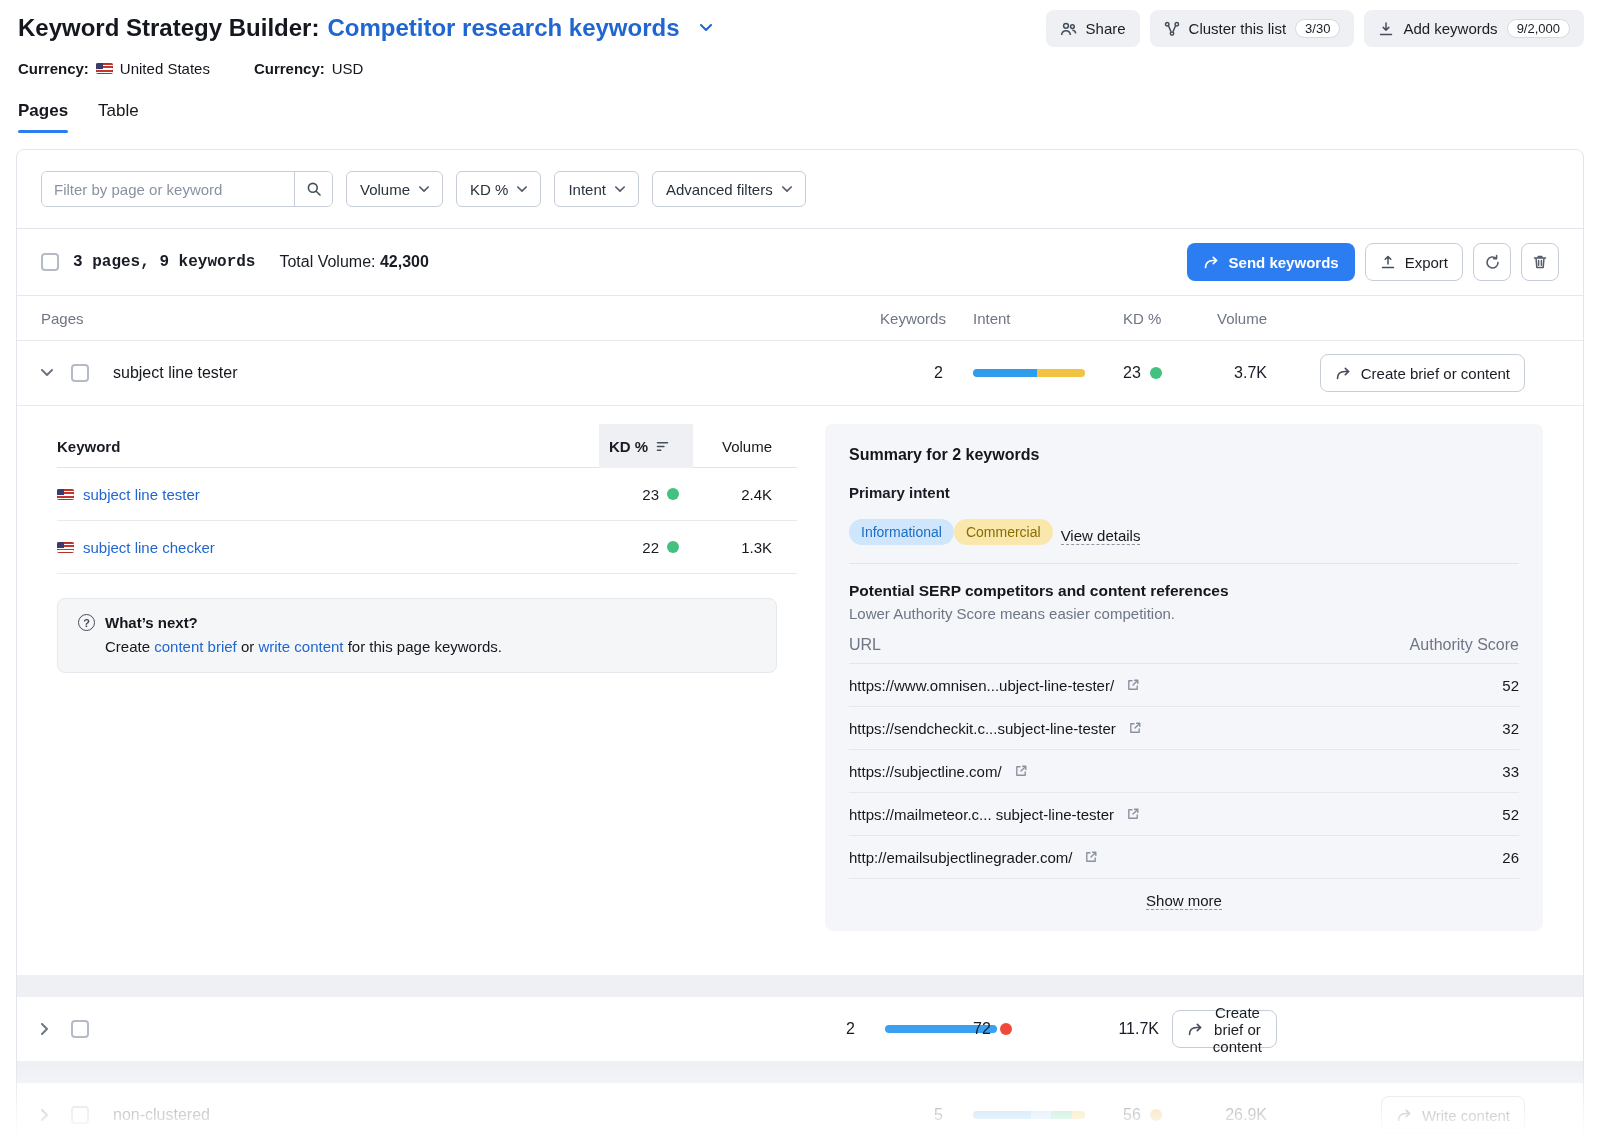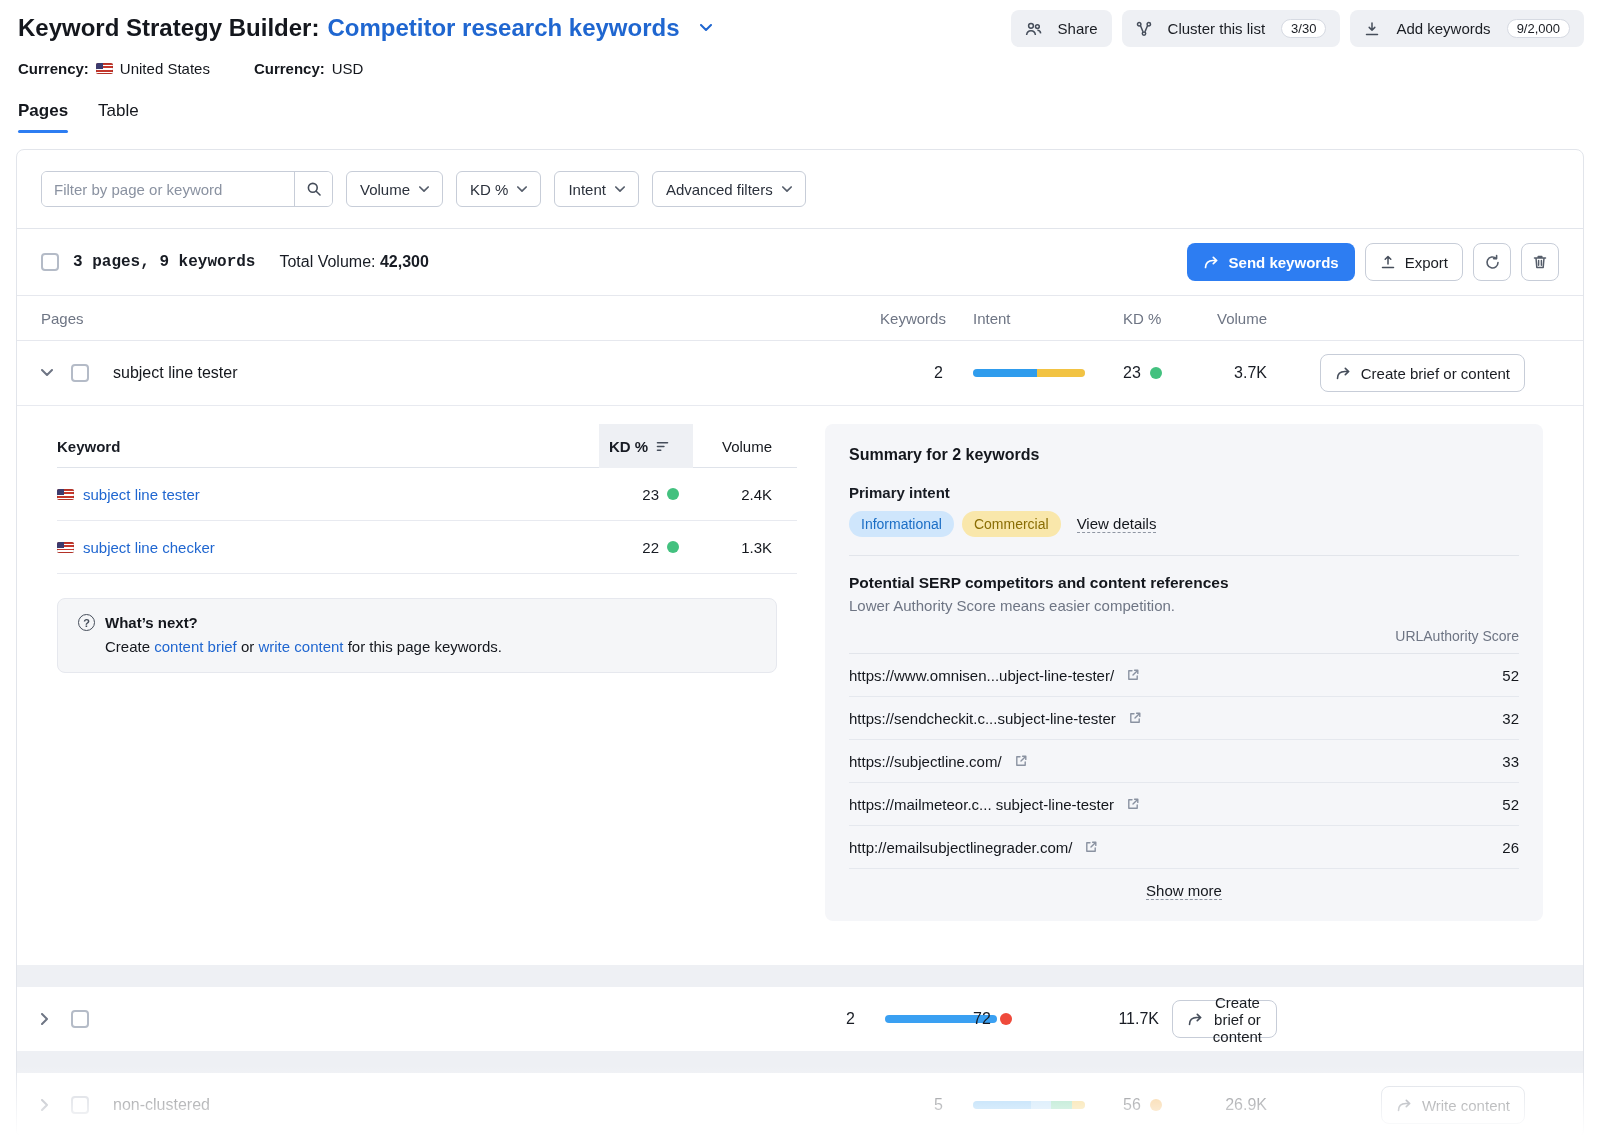--- a/index.html
+++ b/index.html
@@ -9,21 +9,21 @@
     background:#fff; color:#181c24; font-size:15px;
   }
   .page { position:relative; width:1600px; height:1135px; overflow:hidden; }
 
   
   .topbar { padding:10px 16px 0 18px; }
   .title-row { display:flex; align-items:flex-start; justify-content:space-between; }
   .h1 { font-size:24px; font-weight:700; color:#14171d; display:flex; align-items:center; gap:8px; padding-top:4px; }
   .list-link { color:var(--link); display:inline-flex; align-items:center; gap:20px; cursor:pointer; font-weight:700; }
   .top-actions { display:flex; gap:10px; }
-  .btn-gray { display:inline-flex; align-items:center; gap:16px; background:#eef0f4; border:none; border-radius:8px;
+  .btn-gray { display:inline-flex; align-items:center; gap:9px; background:#eef0f4; border:none; border-radius:8px;
     height:37px; padding:0 14px; font-family:inherit; font-size:15px; color:#1a1d23; cursor:pointer; }
   .count-pill { background:#fff; border:1px solid #d6dae2; border-radius:11px; padding:1px 9px; font-size:13px; color:#1a1d23; }
   .meta-row { display:flex; gap:44px; margin-top:13px; font-size:15px; color:#14171d; align-items:center; }
   .meta-item { display:inline-flex; align-items:center; gap:7px; }
   .meta-label { font-weight:700; }
   .tabs { display:flex; gap:30px; margin-top:24px; }
   .tab { font-size:17px; color:#14171d; cursor:pointer; }
   .tab .tab-underline { height:3px; border-radius:2px; margin-top:9px; background:transparent; }
   .tab.active { font-weight:700; }
   .tab.active .tab-underline { background:var(--primary); }
@@ -98,27 +98,27 @@
   .wn-title { display:flex; align-items:center; gap:10px; font-weight:700; font-size:15px; color:#14171d; }
   .q-icon { width:17px; height:17px; border:1.5px solid #454d5a; border-radius:50%; font-size:11px; font-weight:700;
     color:#454d5a; display:inline-flex; align-items:center; justify-content:center; flex:none; }
   .wn-text { margin:7px 0 0 27px; font-size:15px; color:#14171d; }
   .text-link { color:var(--link); cursor:pointer; }
 
   
   .summary-panel { flex:1; background:#f5f6f9; border-radius:8px; padding:22px 24px; }
   .sp-title { font-size:16px; font-weight:700; color:#14171d; }
   .sp-label { margin-top:20px; font-size:15px; font-weight:700; }
-  .badge-row { margin-top:10px; display:flex; align-items:center; gap:8px; }
+  .badge-row { margin-top:18px; display:flex; align-items:flex-end; }
   .badge { height:26px; border-radius:13px; padding:0 12px; font-size:14px; display:inline-flex; align-items:center; }
   .view-details { margin-left:8px; font-size:15px; color:#14171d; border-bottom:1px dashed #8f96a3; cursor:pointer; }
   .sp-divider { height:1px; background:#e2e5eb; margin:18px 0; }
   .serp-title { font-size:15.5px; font-weight:700; color:#14171d; }
   .serp-sub { margin-top:5px; font-size:15px; color:#6e7584; }
-  .url-head { display:flex; justify-content:flex-end; color:#6e7584; font-size:14px; padding:14px 0 9px;
+  .url-head { display:flex; justify-content:space-between; color:#6e7584; font-size:16px; padding:14px 0 9px;
     border-bottom:1px solid #e2e5eb; }
   .url-row { display:flex; justify-content:space-between; align-items:center; height:43px; border-bottom:1px solid #e5e8ee;
     font-size:15px; color:#14171d; }
   .url-cell { display:inline-flex; align-items:center; gap:12px; }
   .ext-icon { color:#8a92a1; display:inline-flex; cursor:pointer; }
   .show-more-wrap { margin-top:13px; text-align:center; }
   .show-more { font-size:15px; color:#14171d; border-bottom:1px dashed #8f96a3; cursor:pointer; }
 
   
   .flag { position:relative; width:17px; height:11px; border-radius:2px; overflow:hidden; flex:none;

